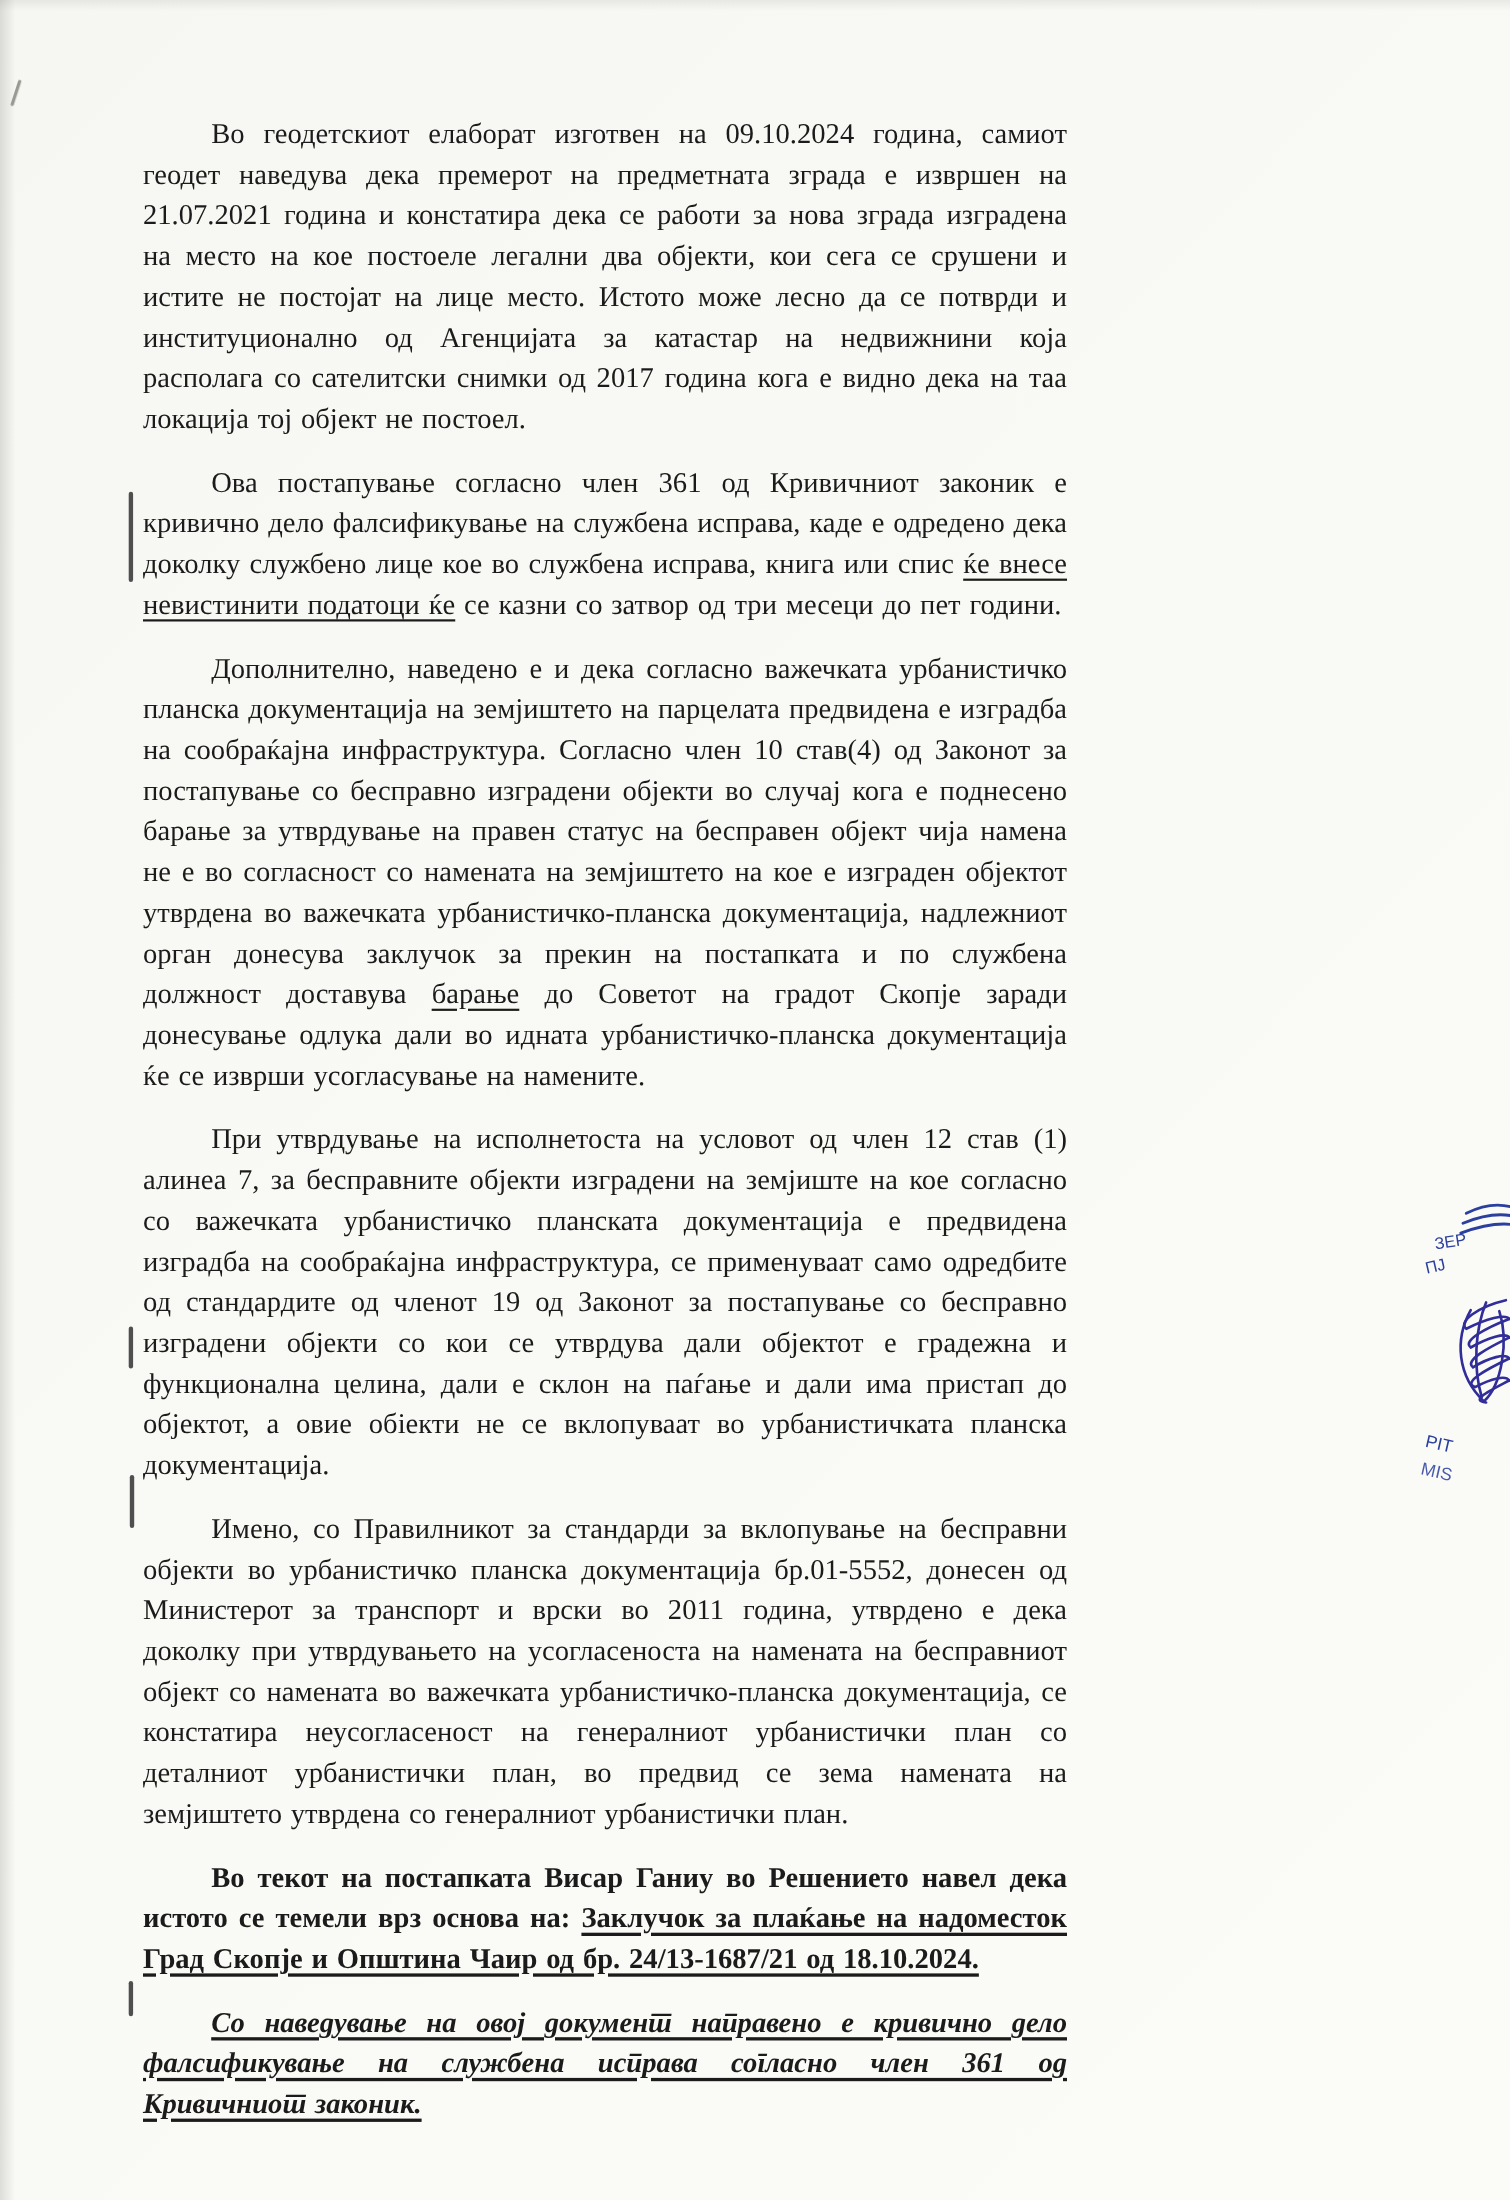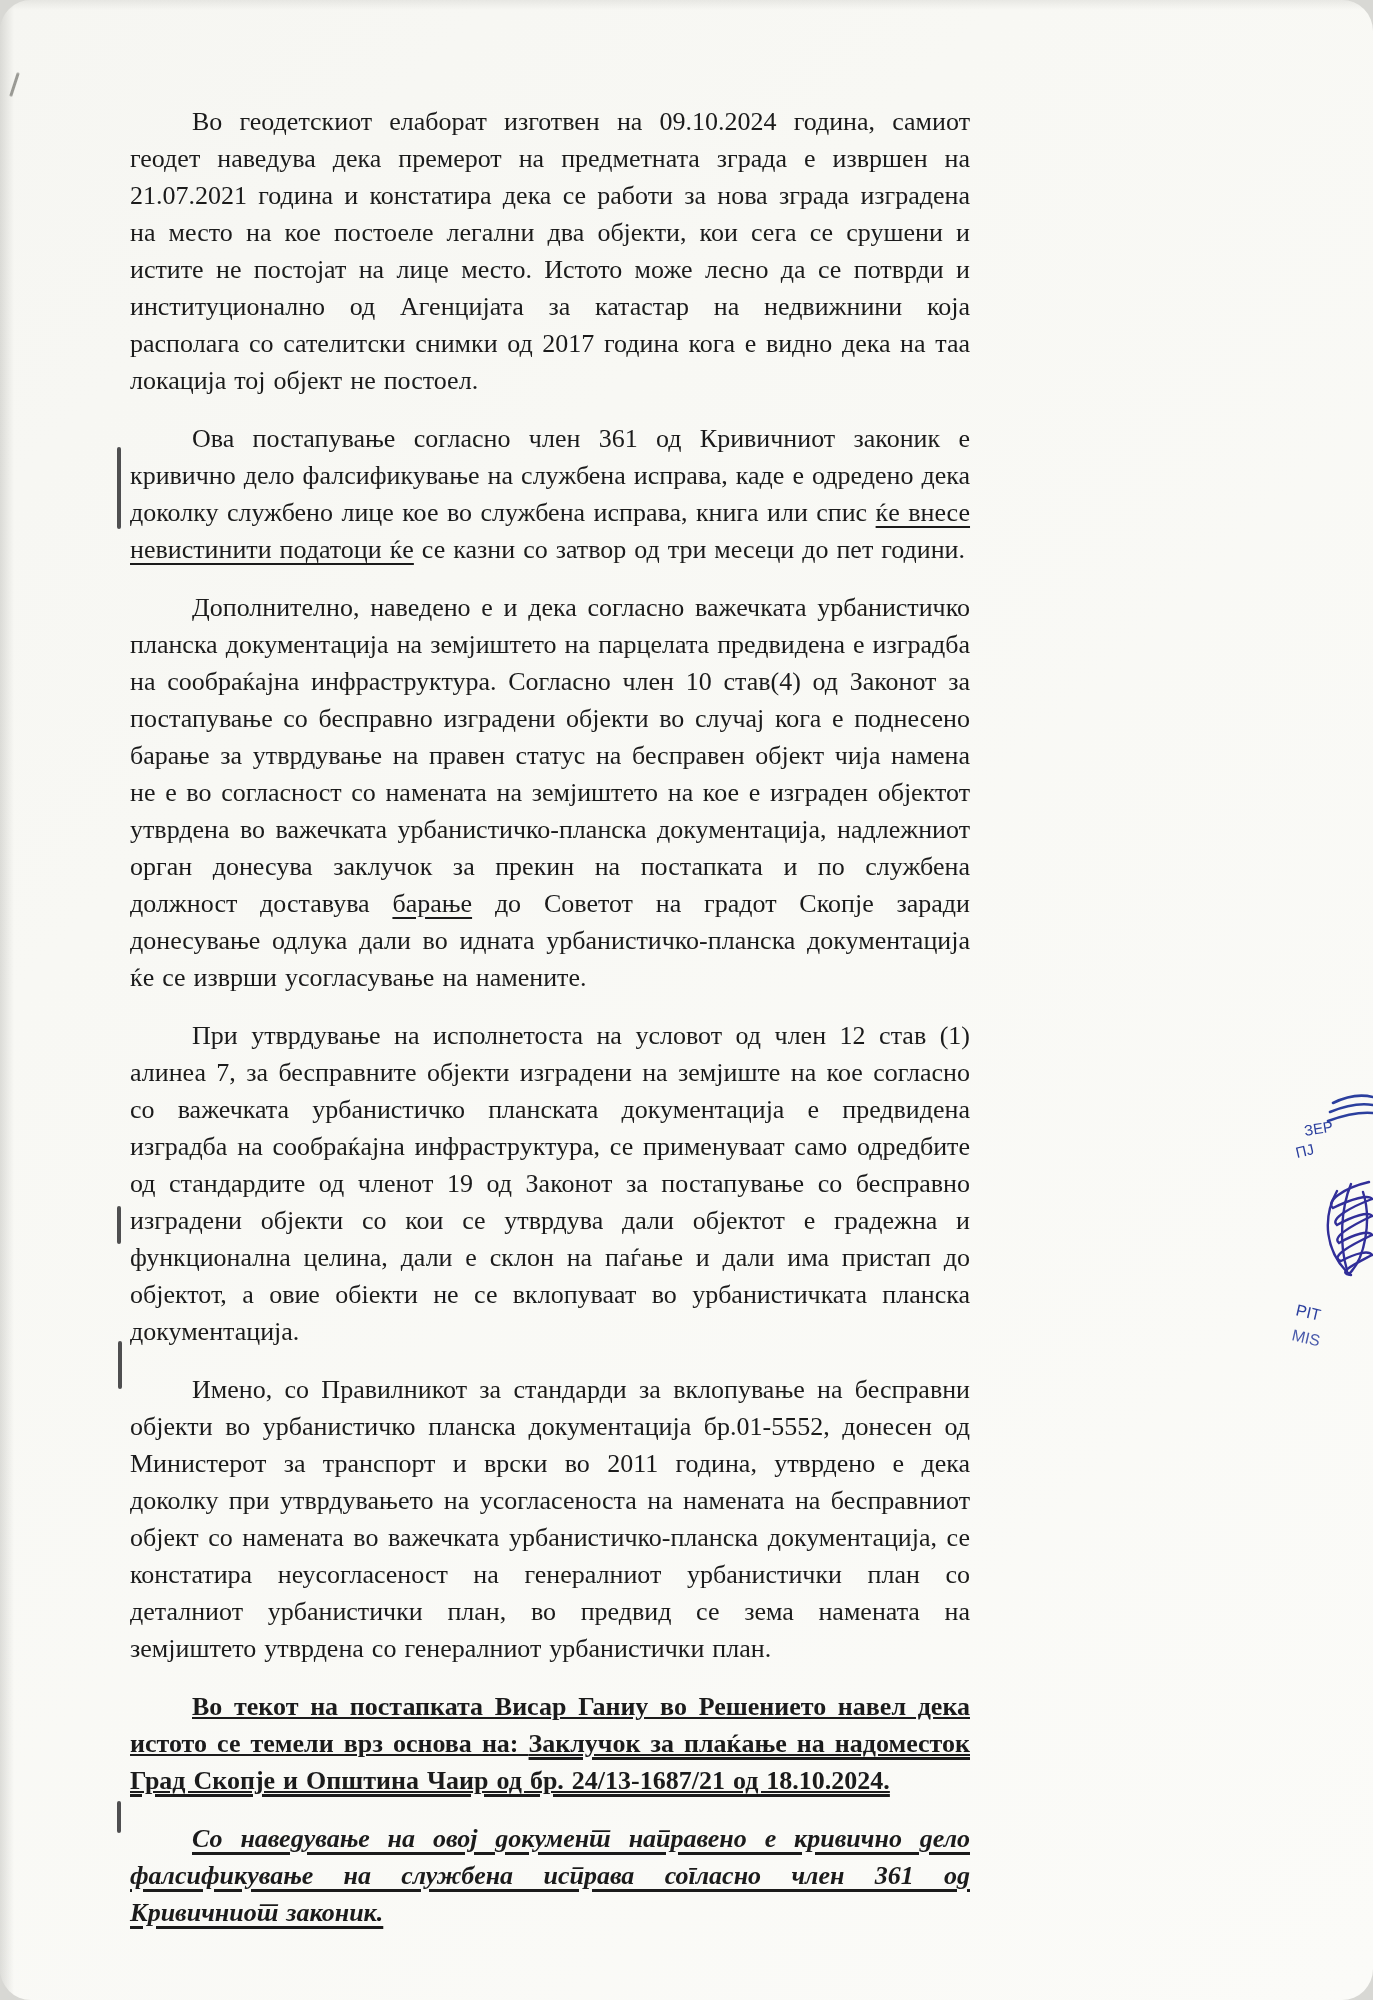--- a/index.html
+++ b/index.html
@@ -14,21 +14,20 @@
     font-family:"Liberation Serif","DejaVu Serif",serif;
   }
   .page{
     position:relative;
     width:1373px;
     height:2000px;
     margin:0 auto;
     background:linear-gradient(135deg,#f6f6f2 0%, var(--paper) 30%, #fbfbf8 100%);
     overflow:hidden;
     color:var(--ink);
-    border-radius:31px;
   }
   
   .edge-shade-left{
     position:absolute;left:0;top:0;width:14px;height:100%;
     background:linear-gradient(90deg,rgba(90,90,85,.18),rgba(90,90,85,0));
   }
   .edge-shade-top{
     position:absolute;left:0;top:0;width:100%;height:10px;
     background:linear-gradient(180deg,rgba(90,90,85,.10),rgba(90,90,85,0));
   }
@@ -40,21 +39,21 @@
   }
   .para{
     margin:0 0 21px 0;
     font-size:26px;
     line-height:37px;
     text-align:justify;
     text-indent:62px;
     word-spacing:1.5px;
     color:var(--ink);
   }
-  .para.bold{font-weight:bold;text-decoration:underline;}
+  .para.bold{font-weight:bold;}
   .para.bold-italic{font-weight:bold;font-style:italic;}
   .u{
     text-decoration:underline;
     text-decoration-thickness:2px;
     text-underline-offset:5px;
   }
   .para.bold .u,.para.bold-italic .u{
     text-decoration-thickness:2.5px;
   }
   

